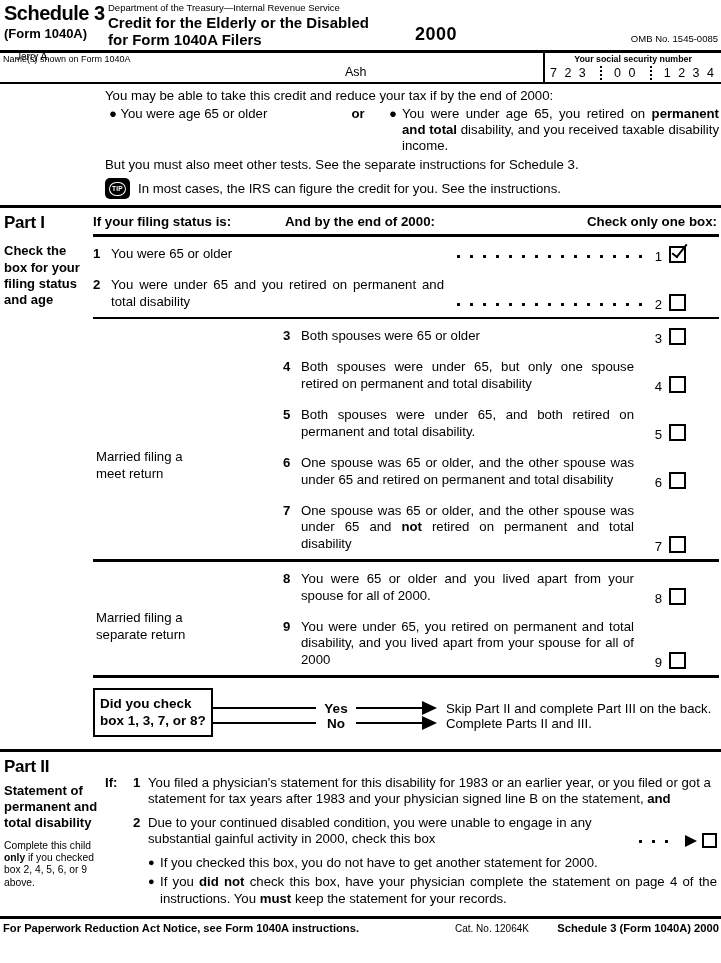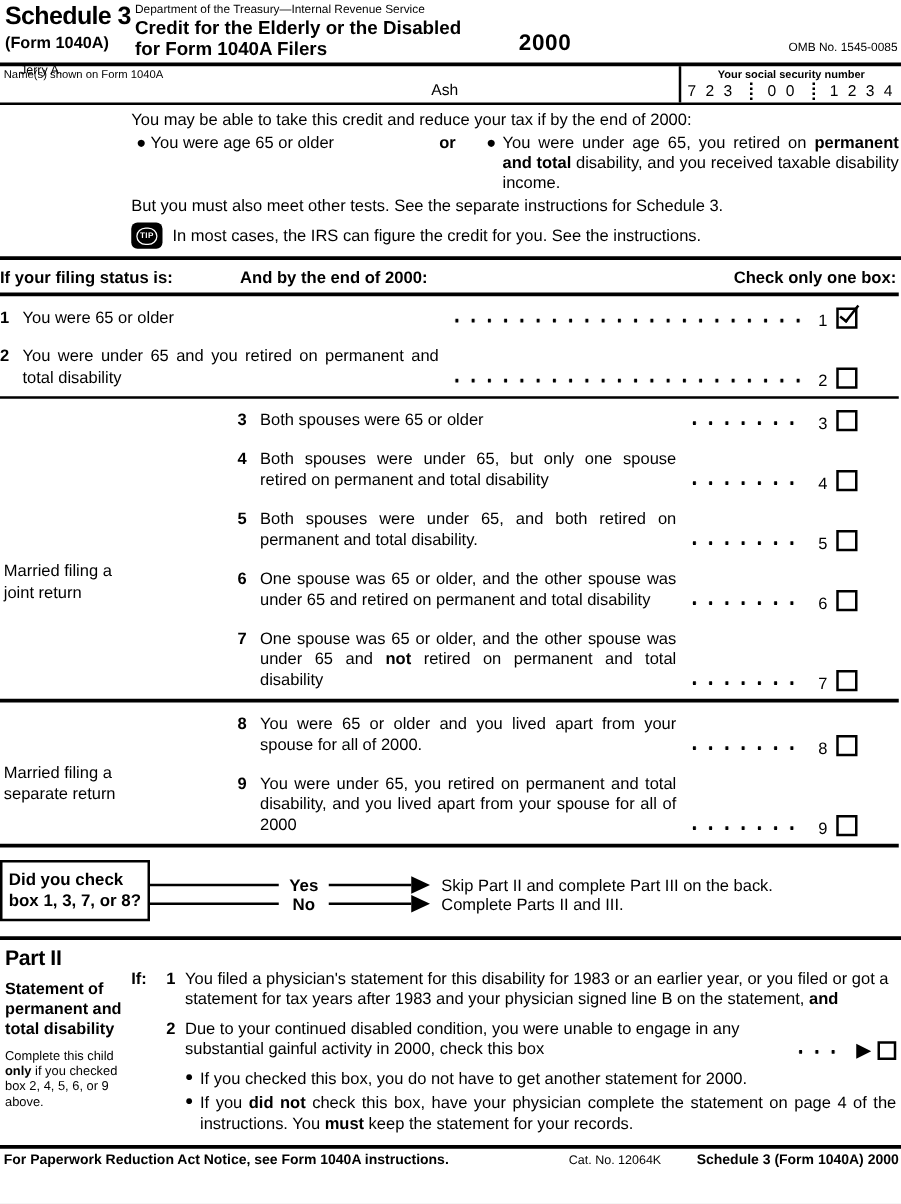--- a/index.html
+++ b/index.html
@@ -161,20 +161,24 @@
       <div class="tip-badge">
           <span>TIP</span>
         </div>
       <div>In most cases, the IRS can figure the credit for you. See the instructions.</div>
     </div>
   </div>
 
   <div class="rule-thick"></div>
 
   <div class="part">
+    <div class="side">
+      <div class="part-label">Part I</div>
+      <div class="side-bold">Check the box for your filing status and age</div>
+    </div>
     <div class="content">
 
       <div class="cols-hdr">
         <div class="col1">If your filing status is:</div>
         <div class="col2">And by the end of 2000:</div>
         <div class="col3">Check only one box:</div>
       </div>
       <div class="rule-2"></div>
 
       <div class="group">
@@ -195,21 +199,21 @@
             <span class="bnum">2</span>
             <span class="cbox"></span>
           </div>
         </div>
       </div>
       <div class="rule-2"></div>
 
       <div class="group">
         <div class="status" style="padding-top:120px;">
           <div>Married filing a</div>
-          <div>joint return</div>
+          <div>meet return</div>
         </div>
         <div class="lines">
           <div class="row">
             <span class="rnum">3</span>
             <span class="rtext"><span>Both spouses were 65 or older</span><b></b><span></span></span>
             <span class="leader"></span>
             <span class="bnum">3</span>
             <span class="cbox"></span>
           </div>
           <div class="row">

